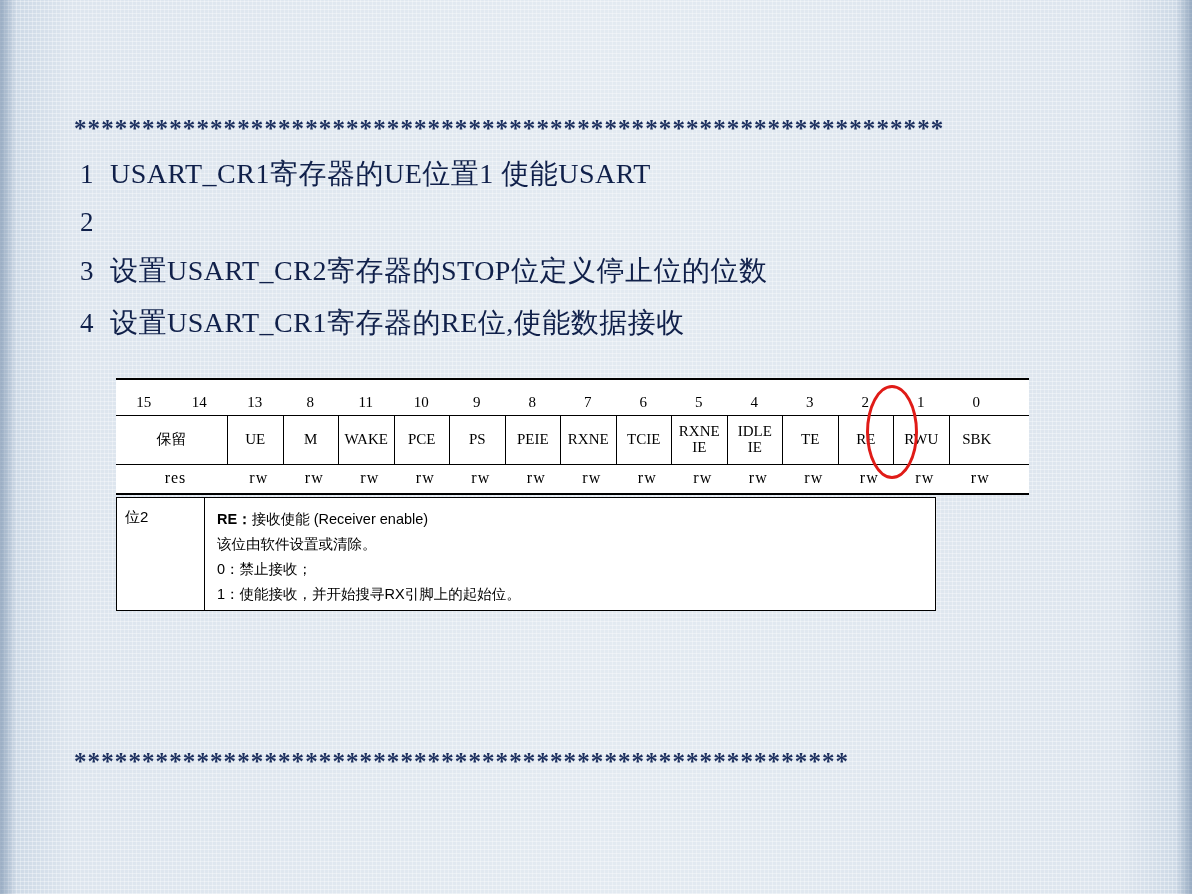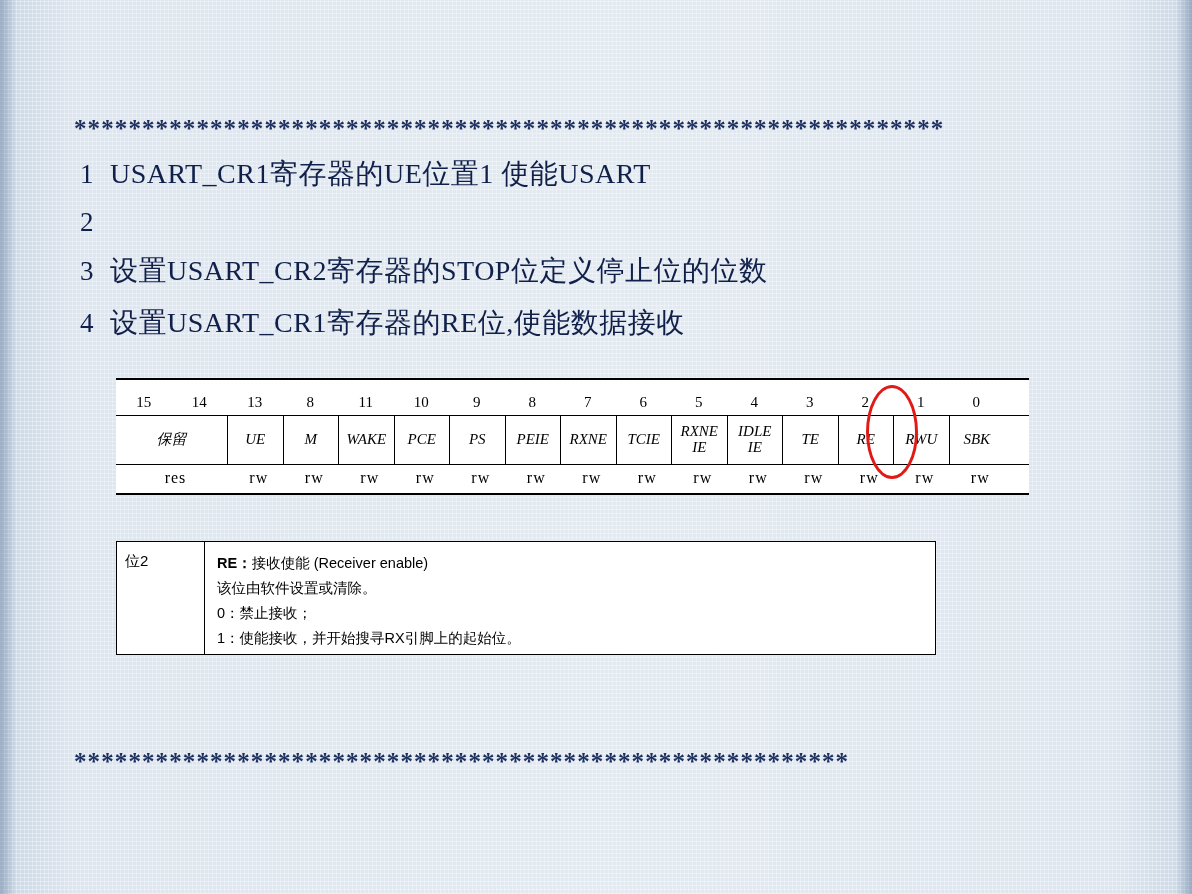--- a/index.html
+++ b/index.html
@@ -103,21 +103,20 @@
     font-family: "Liberation Serif", serif;
     color: #000;
     padding: 3px 0 4px 0;
     box-sizing: border-box;
   }
   .bit-nums > div { padding-top: 14px; }
   .bit-access > div { font-size: 16px; letter-spacing: 1px; padding: 4px 0 6px 8px; }
   .bit-cells {
     border-top: 1.5px solid #000;
     border-bottom: 1.5px solid #000;
-    font-style: italic;
   }
   .bit-cells > div {
     text-align: center;
     font-size: 15px;
     font-family: "Liberation Serif", serif;
     color: #000;
     border-left: 1.5px solid #000;
     box-sizing: border-box;
     height: 48px;
     display: flex;
@@ -145,21 +144,20 @@
   .desc-box {
     position: absolute;
     left: 116px;
     top: 497px;
     width: 820px;
     height: 114px;
     border: 1.5px solid #000;
     background: #ffffff;
     box-sizing: border-box;
     display: flex;
-    margin-top: 44px;
   }
   .desc-left {
     width: 88px;
     flex: none;
     border-right: 1.5px solid #000;
     font-size: 15px;
     padding: 10px 0 0 8px;
     box-sizing: border-box;
     font-family: "Liberation Sans", sans-serif;
   }

